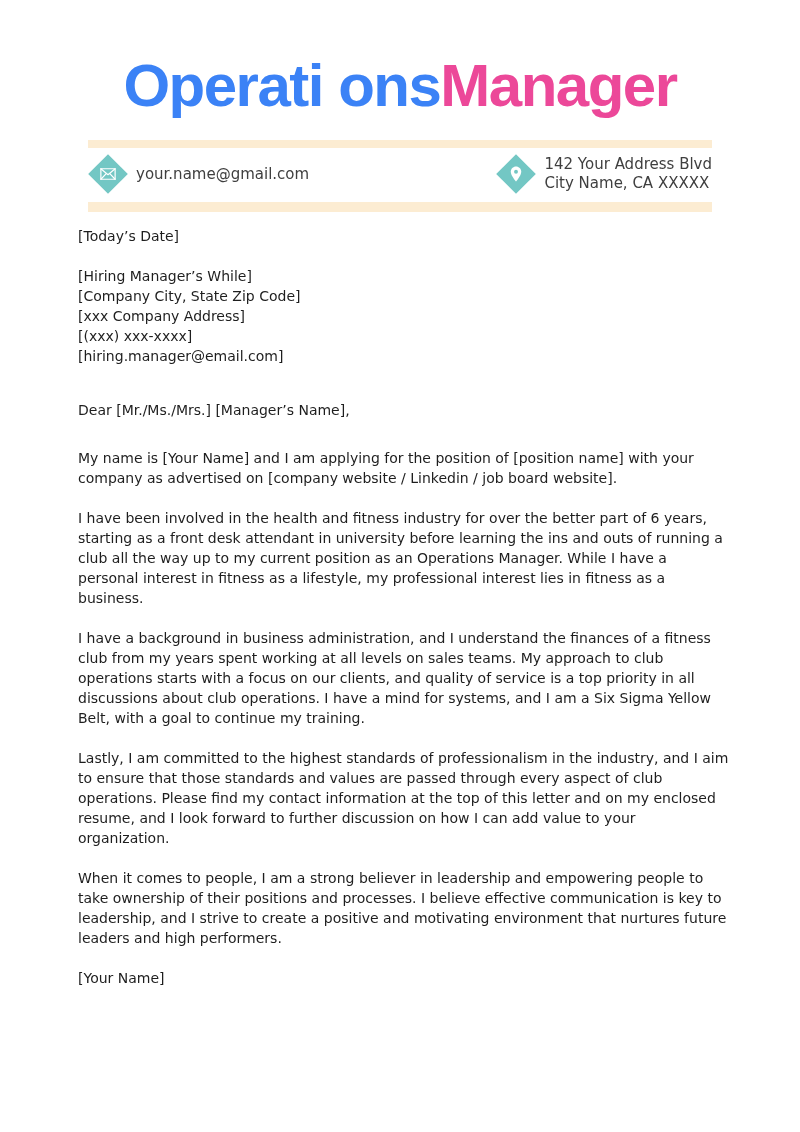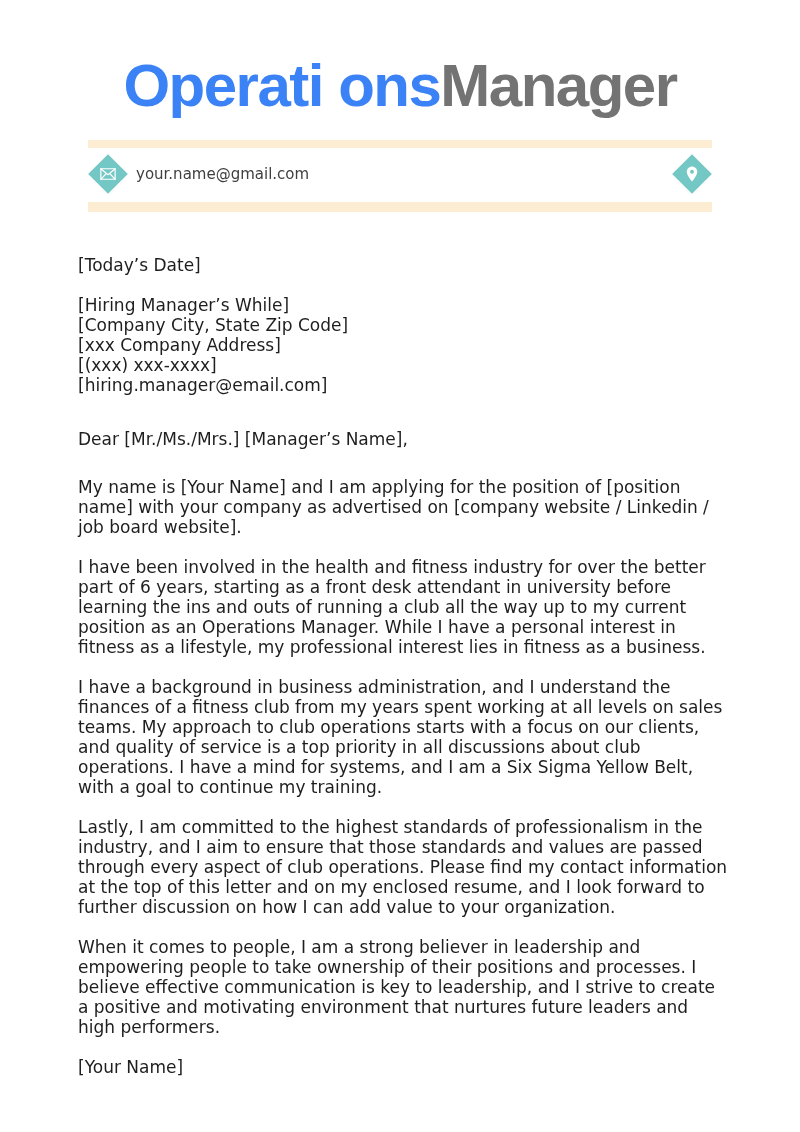--- a/index.html
+++ b/index.html
@@ -18,21 +18,21 @@
     margin:0;
     text-align:center;
     font-family:"Liberation Sans", sans-serif;
     font-weight:700;
     font-size:60px;
     line-height:80px;
     letter-spacing:-1.5px;
     white-space:nowrap;
   }
   .title .t1 { color:#3b82f6; }
-  .title .t2 { color:#737373; }
+  .title .t2 { color:#ec4899; }
 
   .strip { width:624px; margin:0 auto; background:#fcecd2; }
   .strip-top { height:8px; margin-top:14px; }
   .strip-bottom { height:10px; margin-top:6px; }
 
   .contact-row {
     width:624px;
     margin:4px auto 0;
     display:flex;
     justify-content:space-between;
@@ -52,23 +52,22 @@
   .contact-text {
     font-size:15px;
     line-height:19px;
     color:#3f3f3f;
   }
 
   
   .letter {
     padding:14px 70px 0 78px;
     color:#1e1e1e;
-    font-size:17px;
+    font-size:14px;
     line-height:20px;
-    margin-top:29px;
   }
   .date       { margin:0 0 20px; }
   .recipient  { margin:0 0 34px; }
   .salutation { margin:0 0 28px; }
   .para       { margin:0 0 20px; }
   .closing    { margin:4px 0 18px; }
   .signature  { margin:0; }
 </style>
 </head>
 <body>
@@ -95,20 +94,24 @@
       </div>
 
 
       <div class="contact-item">
         <span class="diamond">
           <svg width="18" height="18" viewBox="0 0 24 24">
             <path fill="#ffffff" d="M12 2C8.13 2 5 5.13 5 9c0 5.25 7 13 7 13s7-7.75 7-13c0-3.87-3.13-7-7-7z"></path>
             <circle cx="12" cy="9" r="2.6" fill="#73c7c4"></circle>
           </svg>
         </span>
+        <span class="contact-text">
+          <span>142 Your Address Blvd</span><br>
+          <span>City Name, CA XXXXX</span>
+        </span>
       </div>
 
     </div>
 
     <div class="strip strip-bottom"></div>
   </header>
 
   <main class="letter">
     <p class="date">[Today’s Date]</p>
 

